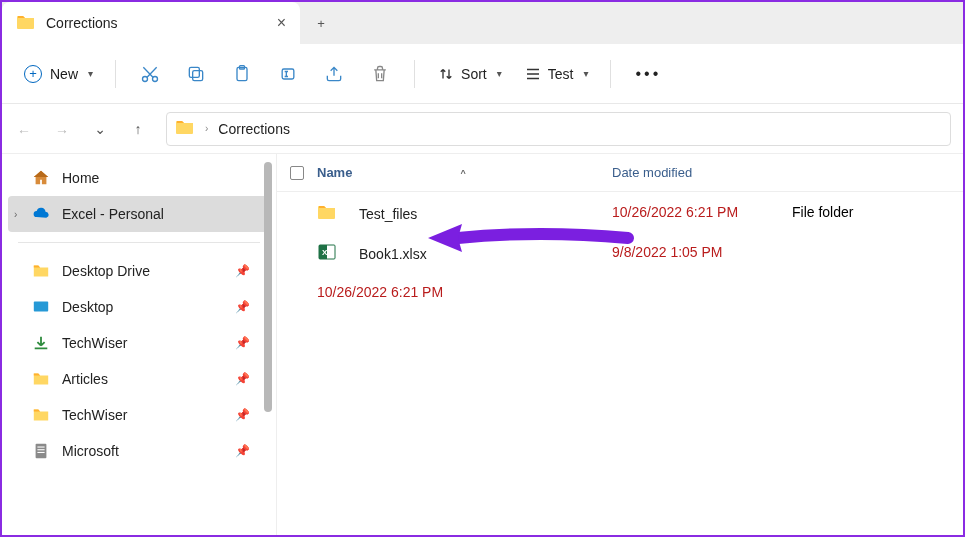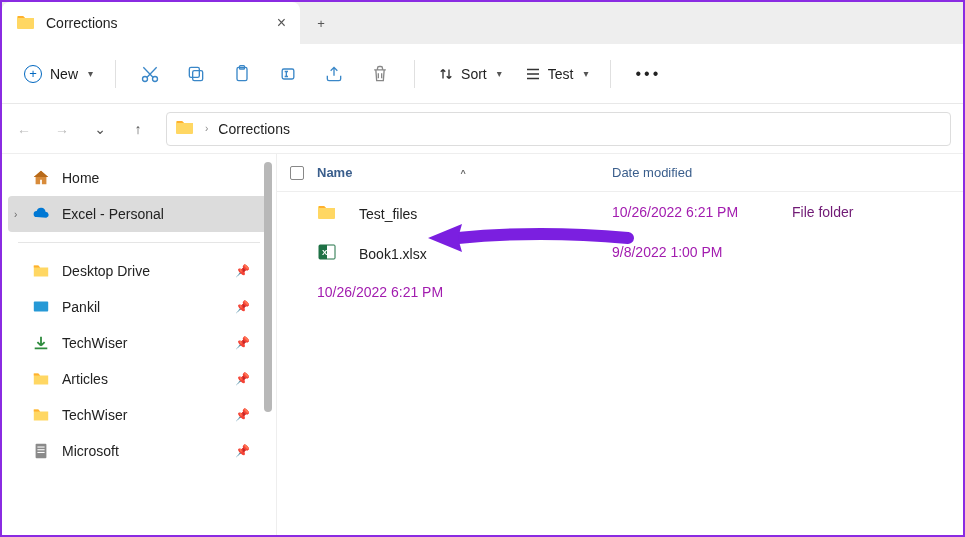--- a/index.html
+++ b/index.html
@@ -130,22 +130,22 @@
   .col-name { width:295px; display:flex;align-items:center;gap:8px;font-weight:bold;}
   .col-name .sort { color:#666; font-size:9px; margin-left:100px;}
   .col-date { width:180px; }
   .col-type { flex:1; }
   .row {
     height: 40px; display:flex; align-items:center; font-size:14px; color:#222;
   }
   .row .cell-check { width:40px;}
   .row .cell-name { width:295px; display:flex;align-items:flex-end;gap:22px;}
   .row .cell-name svg { width:20px;height:20px;flex-shrink:0;}
-  .row .cell-date { width:180px; color:#a21caf;}
-  .row .cell-type { flex:1; color:#701a75; white-space:nowrap;overflow:hidden;text-overflow:ellipsis;}
+  .row .cell-date { width:180px; color:#b91c1c;}
+  .row .cell-type { flex:1; color:#000000; white-space:nowrap;overflow:hidden;text-overflow:ellipsis;}
   
   .annot-arrow {
     position:absolute; left:426px; top:218px; pointer-events:none;
   }
 </style>
 </head>
 <body>
 
 <div class="tabstrip">
   <div class="tab">
@@ -267,21 +267,21 @@
           <path fill="#ffb02e" d="M2 4h5l2 2H2z"></path>
         </svg>
       <span>Desktop Drive</span>
       <span class="pin">📌</span>
     </div>
     <div class="sb-item">
       <svg viewBox="0 0 20 20">
           <rect x="2" y="4" width="16" height="11" rx="1" fill="#2699d6"></rect>
           <rect x="2" y="4" width="16" height="11" rx="1" fill="url(#g)"></rect>
         </svg>
-      <span>Pankil</span>
+      <span>Desktop</span>
       <span class="pin">📌</span>
     </div>
     <div class="sb-item">
       <svg viewBox="0 0 20 20">
           <path stroke="#2e8b3d" stroke-width="2" fill="none" d="M10 3v10m0 0-4-4m4 4 4-4M3 16h14"></path>
         </svg>
       <span>TechWiser</span>
       <span class="pin">📌</span>
     </div>
     <div class="sb-item">
@@ -342,21 +342,21 @@
     <div class="row">
       <div class="cell-check"></div>
       <div class="cell-name">
         <svg viewBox="0 0 20 20">
             <rect x="2" y="3" width="16" height="14" rx="1" fill="#fff" stroke="#1e7145"></rect>
             <rect x="2" y="3" width="8" height="14" fill="#1e7145"></rect>
             <text x="5" y="13" font-size="8" fill="#fff" font-weight="bold">X</text>
           </svg>
         <span>Book1.xlsx</span>
       </div>
-      <div class="cell-date">9/8/2022 1:00 PM</div>
+      <div class="cell-date">9/8/2022 1:05 PM</div>
     </div>
 
     <div class="row">
       <div class="cell-check"></div>
       <div class="cell-date">10/26/2022 6:21 PM</div>
     </div>
   </div>
 </div>
 
 <svg class="annot-arrow" width="210" height="40">

